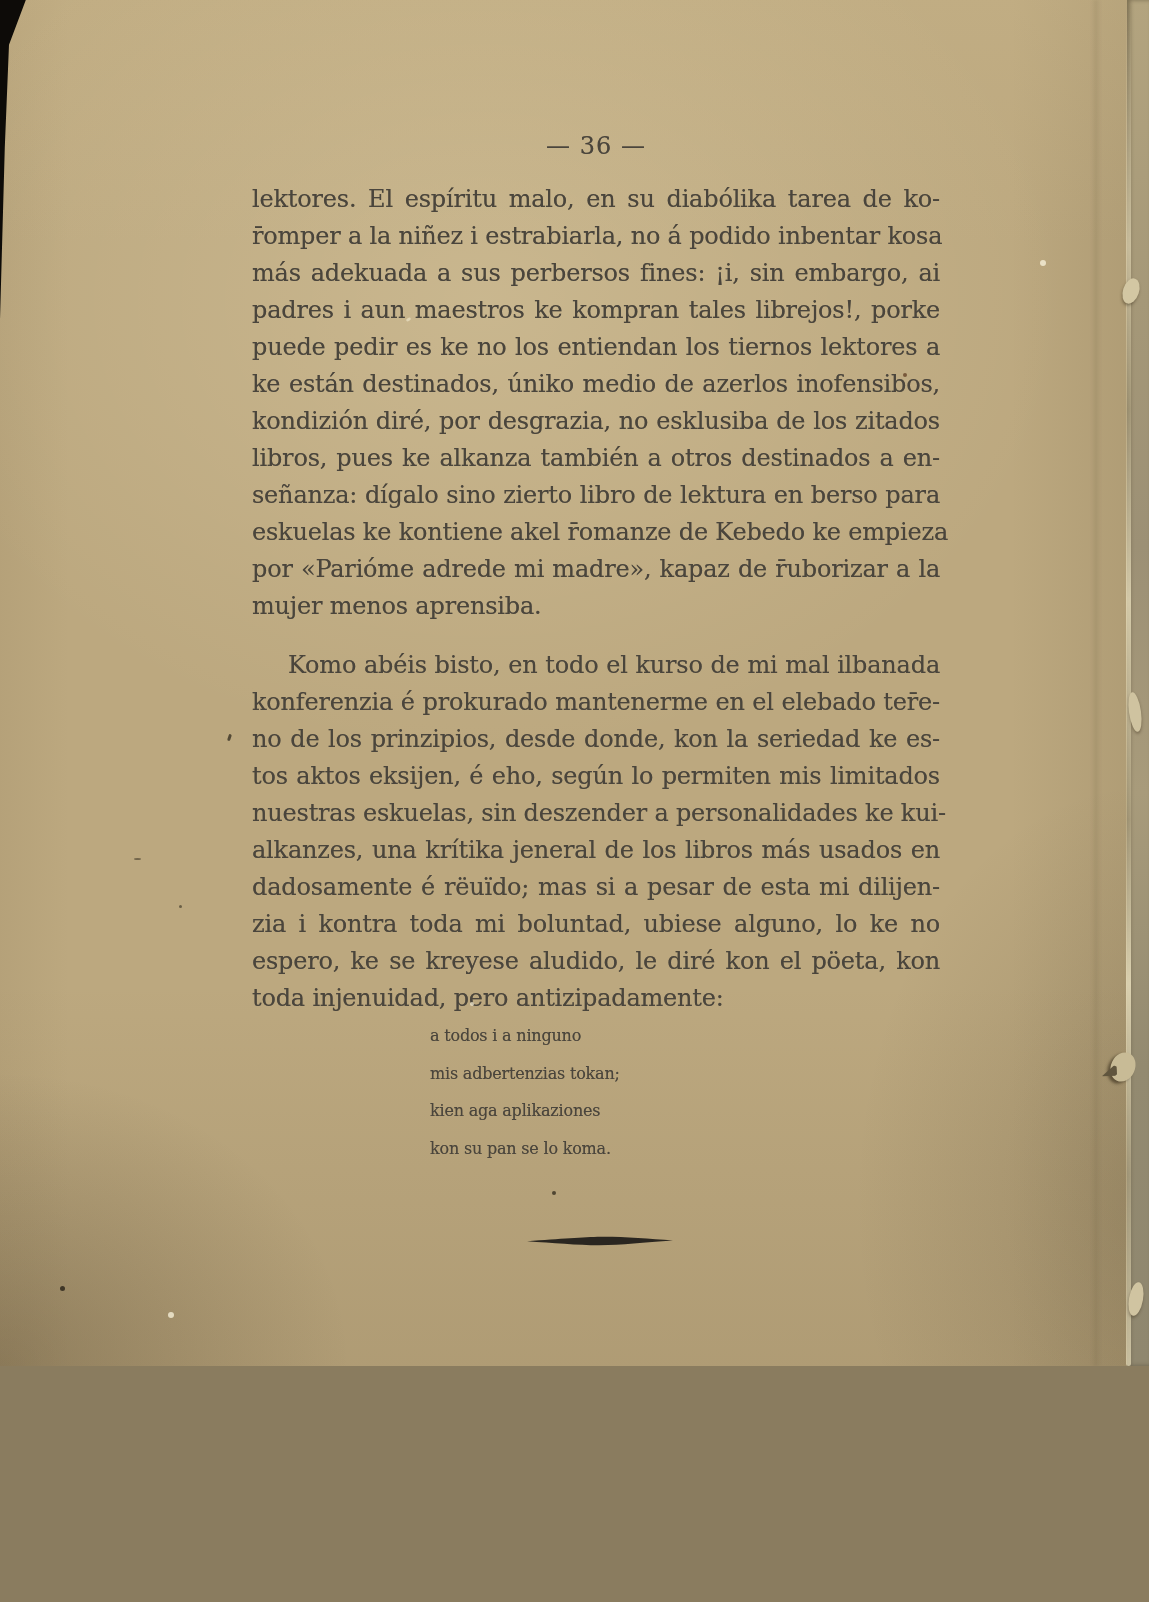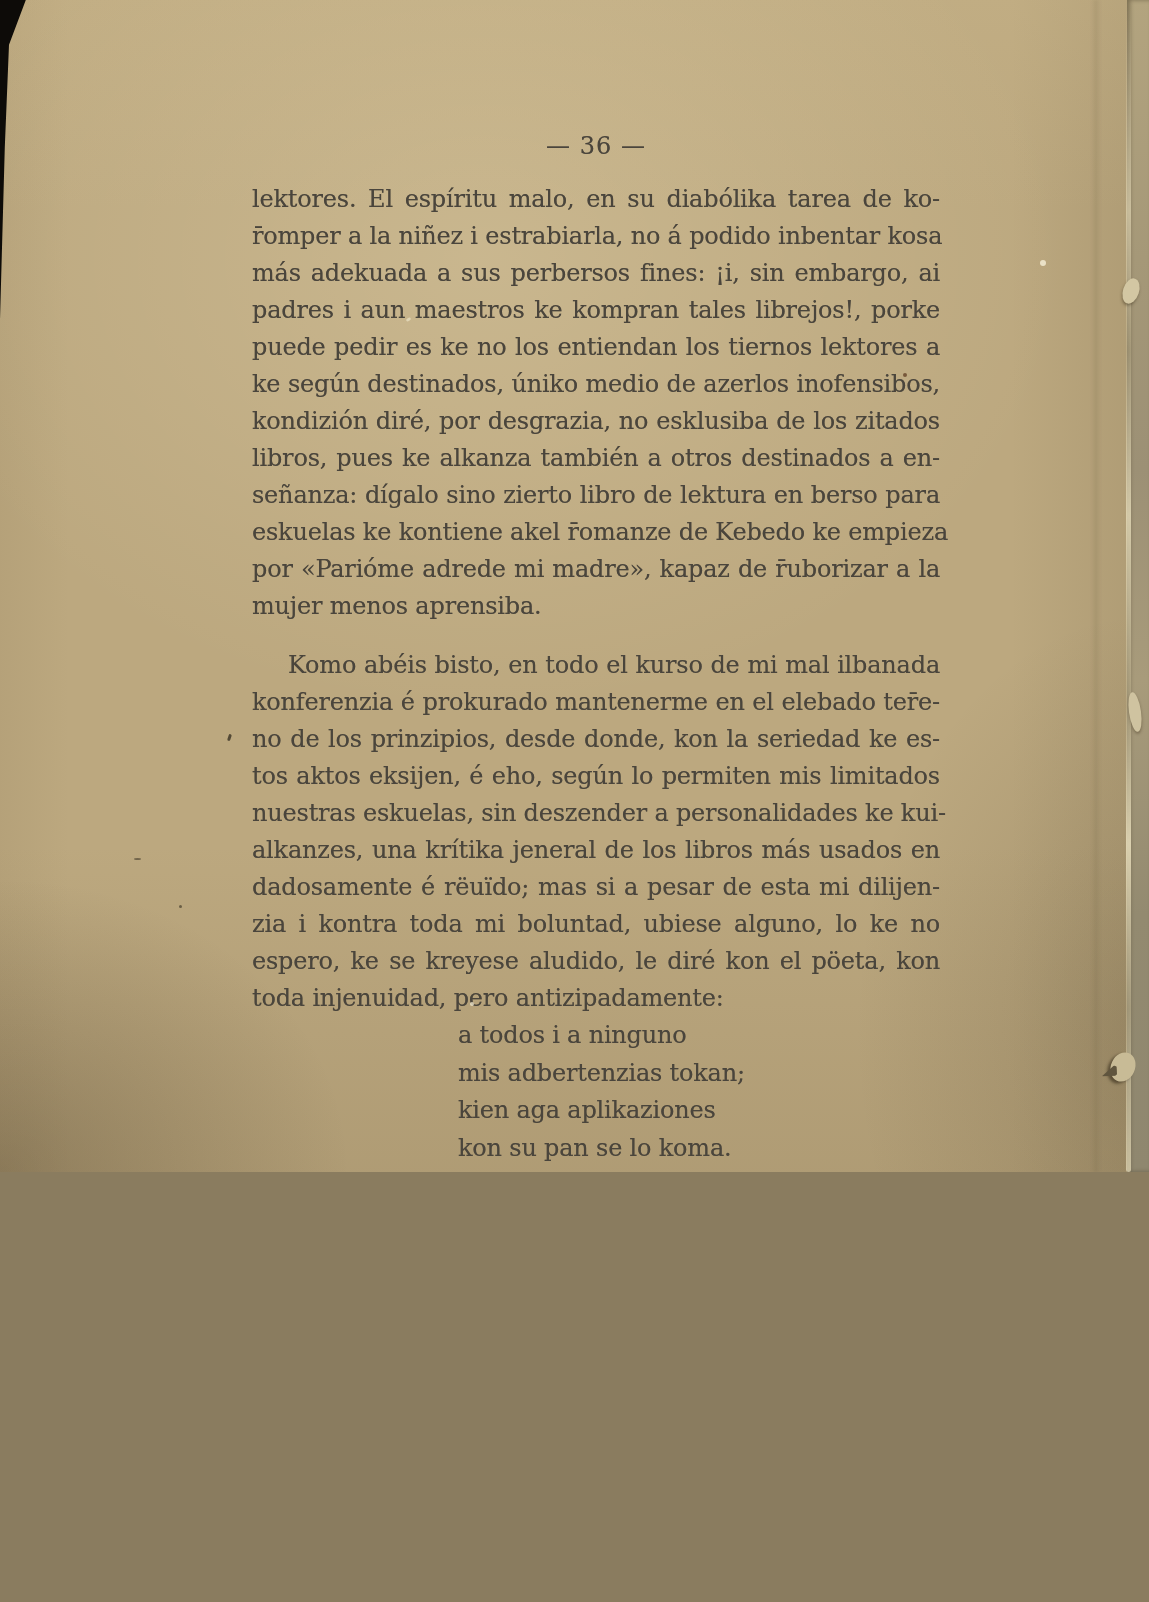--- a/index.html
+++ b/index.html
@@ -1,18 +1,18 @@
 <!DOCTYPE html>
 <html><head>
 <meta charset="utf-8">
 <style>
   html,body{margin:0;padding:0;background:#8a7c5f;}
   .stage{
     position:relative;
-    width:1149px;height:1172px;
+    width:1149px;height:1366px;
     overflow:hidden;
     background:#bca87f;
     font-family:"DejaVu Serif","Liberation Serif",serif;
   }
   
   .paper-shade{
     position:absolute;inset:0;pointer-events:none;
     background:
       radial-gradient(ellipse 900px 700px at 42% 22%, rgba(255,242,205,0.20), rgba(255,242,205,0) 65%),
       radial-gradient(ellipse 500px 420px at 0% 100%, rgba(58,46,28,0.28), rgba(58,46,28,0) 70%),
@@ -79,22 +79,22 @@
     font-size:24px;line-height:37px;letter-spacing:-0.2px;
   }
   .line{
     white-space:nowrap;
     text-align:justify;
     text-align-last:justify;
   }
   .para .line:last-child{text-align-last:left;}
   .para2 .line:first-child{text-indent:36px;margin-top:22px;}
   .verse{
-    position:absolute;left:458px;top:1017px;
-    font-size:24px;line-height:37.5px;letter-spacing:-0.2px;
+    position:absolute;left:430px;top:1017px;
+    font-size:16px;line-height:37.5px;letter-spacing:-0.2px;
   }
   .verse-line{white-space:nowrap;}
   .divider{position:absolute;left:527px;top:1236px;width:146px;height:10px;}
   .divider svg{display:block;width:100%;height:100%;}
 </style>
 </head>
 <body>
 
 <div class="stage">
 
@@ -102,21 +102,21 @@
 
   <div class="page-number ink">— 36 —</div>
 
   <div class="body-text ink">
     <div class="para para1">
         <div class="line">lektores. El espíritu malo, en su diabólika tarea de ko-</div>
         <div class="line">r̄omper a la niñez i estrabiarla, no á podido inbentar kosa</div>
         <div class="line">más adekuada a sus perbersos fines: ¡i, sin embargo, ai</div>
         <div class="line">padres i aun maestros ke kompran tales librejos!, porke</div>
         <div class="line">puede pedir es ke no los entiendan los tiernos lektores a</div>
-        <div class="line">ke según destinados, úniko medio de azerlos inofensibos,</div>
+        <div class="line">ke están destinados, úniko medio de azerlos inofensibos,</div>
         <div class="line">kondizión diré, por desgrazia, no esklusiba de los zitados</div>
         <div class="line">libros, pues ke alkanza también a otros destinados a en-</div>
         <div class="line">señanza: dígalo sino zierto libro de lektura en berso para</div>
         <div class="line">eskuelas ke kontiene akel r̄omanze de Kebedo ke empieza</div>
         <div class="line">por «Parióme adrede mi madre», kapaz de r̄uborizar a la</div>
         <div class="line">mujer menos aprensiba.</div>
       </div>
     <div class="para para2">
         <div class="line">Komo abéis bisto, en todo el kurso de mi mal ilbanada</div>
         <div class="line">konferenzia é prokurado mantenerme en el elebado ter̄e-</div>

